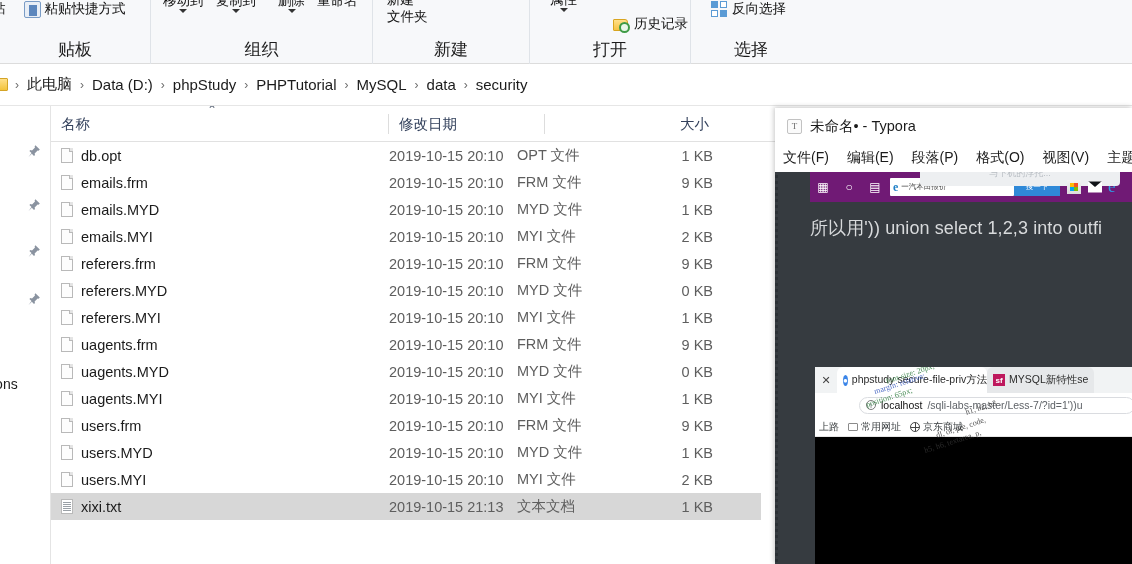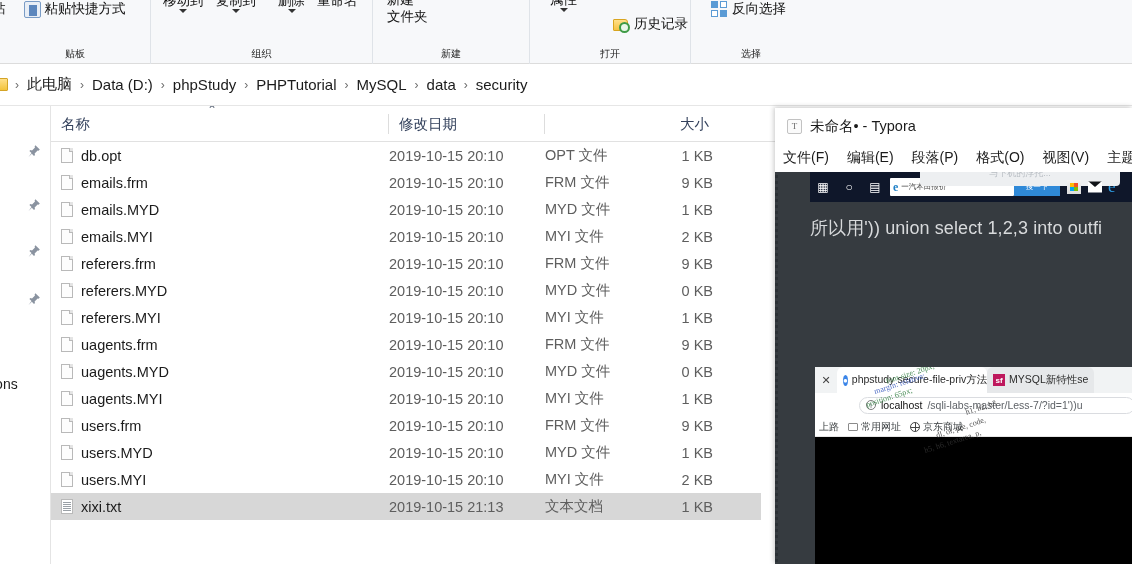--- a/index.html
+++ b/index.html
@@ -17,21 +17,21 @@
     position: absolute; left:0; top:0; width:1132px; height:64px;
     background:#f7f8fa;
     border-bottom:1px solid #dcdcdc;
   }
   .rb-groups { position:absolute; left:0; top:0; height:64px; width:100%; display:flex; }
   .rb-group { position:relative; height:64px; border-right:1px solid #dfe3e8; }
   .rb-group:last-child { border-right:none; }
   .rb-items { position:relative; height:42px; display:flex; align-items:flex-start; padding-top:0px; }
   .rb-label {
     position:absolute; bottom:3px; left:0; right:0; text-align:center;
-    font-size:10px; color:#1c1c1c;
+    font-size:17px; color:#1c1c1c;
   }
   .rb-btn {
     display:flex; align-items:flex-start; gap:4px; padding:0 6px;
     font-size:13.5px; color:#111; white-space:nowrap; line-height:17px;
   }
   .rb-btn .txt { display:flex; flex-direction:column; }
   .caret-dn {
     width:0;height:0;border-left:4px solid transparent;border-right:4px solid transparent;
     border-top:4px solid #333; margin:20px auto 0 auto;
   }
@@ -106,21 +106,21 @@
   .sortcaret{
     position:absolute; font-size:12px; color:#5a6577; top:-3px;
   }
   .rows{ position:relative; }
   .row{
     position:relative; height:27px; display:flex; align-items:center; font-size:14.5px; color:#1b1b1b;
   }
   .row.selected{ background:#d7d7d7; }
   .c-name{ position:absolute; left:10px; display:flex; align-items:center; gap:8px; white-space:nowrap;}
   .c-date{ position:absolute; left:338px; color:#5e5e5e; white-space:nowrap;}
-  .c-type{ position:absolute; left:494px; color:#5e5e5e; white-space:nowrap;}
+  .c-type{ position:absolute; left:466px; color:#5e5e5e; white-space:nowrap;}
   .c-size{ position:absolute; left:600px; width:62px; text-align:right; color:#5e5e5e; white-space:nowrap;}
 
   .f-ico{ width:12px; height:15px; position:relative; flex:0 0 12px; }
   .f-ico .pg{
     position:absolute; inset:0; background:#fdfdfd; border:1px solid #b9b9b9;
   }
   .f-ico .fold-c{
     position:absolute; right:0; top:0; width:4px; height:4px;
     background:#e4e4e4; border-left:1px solid #b9b9b9; border-bottom:1px solid #b9b9b9;
   }
@@ -150,21 +150,21 @@
   }
   .ty-body{
     position:relative; height:392px; background:#363b40; overflow:hidden;
   }
   .ty-leftedge{
     position:absolute; left:0; top:0; width:3px; height:100%;
     background:repeating-linear-gradient(#363b40 0 3px, #2b3035 3px 6px);
   }
   
   .tb-strip{
-    position:absolute; left:35px; top:0px; width:322px; height:30px; background:#0f172a;
+    position:absolute; left:35px; top:0px; width:322px; height:30px; background:#701a75;
     display:flex; align-items:center; gap:0px;
   }
   .tb-ghost{
     position:absolute; left:110px; top:-12px; width:200px; height:26px;
     background:#edeff1; border-radius:4px; color:#b7bcc2; font-size:9px;
     display:flex; align-items:center; justify-content:center;
   }
   .tb-ico{ color:#fff; font-size:12px; width:26px; text-align:center; }
   .tb-search{
     width:124px; height:18px; background:#fff; border-radius:1px; margin-left:2px;

